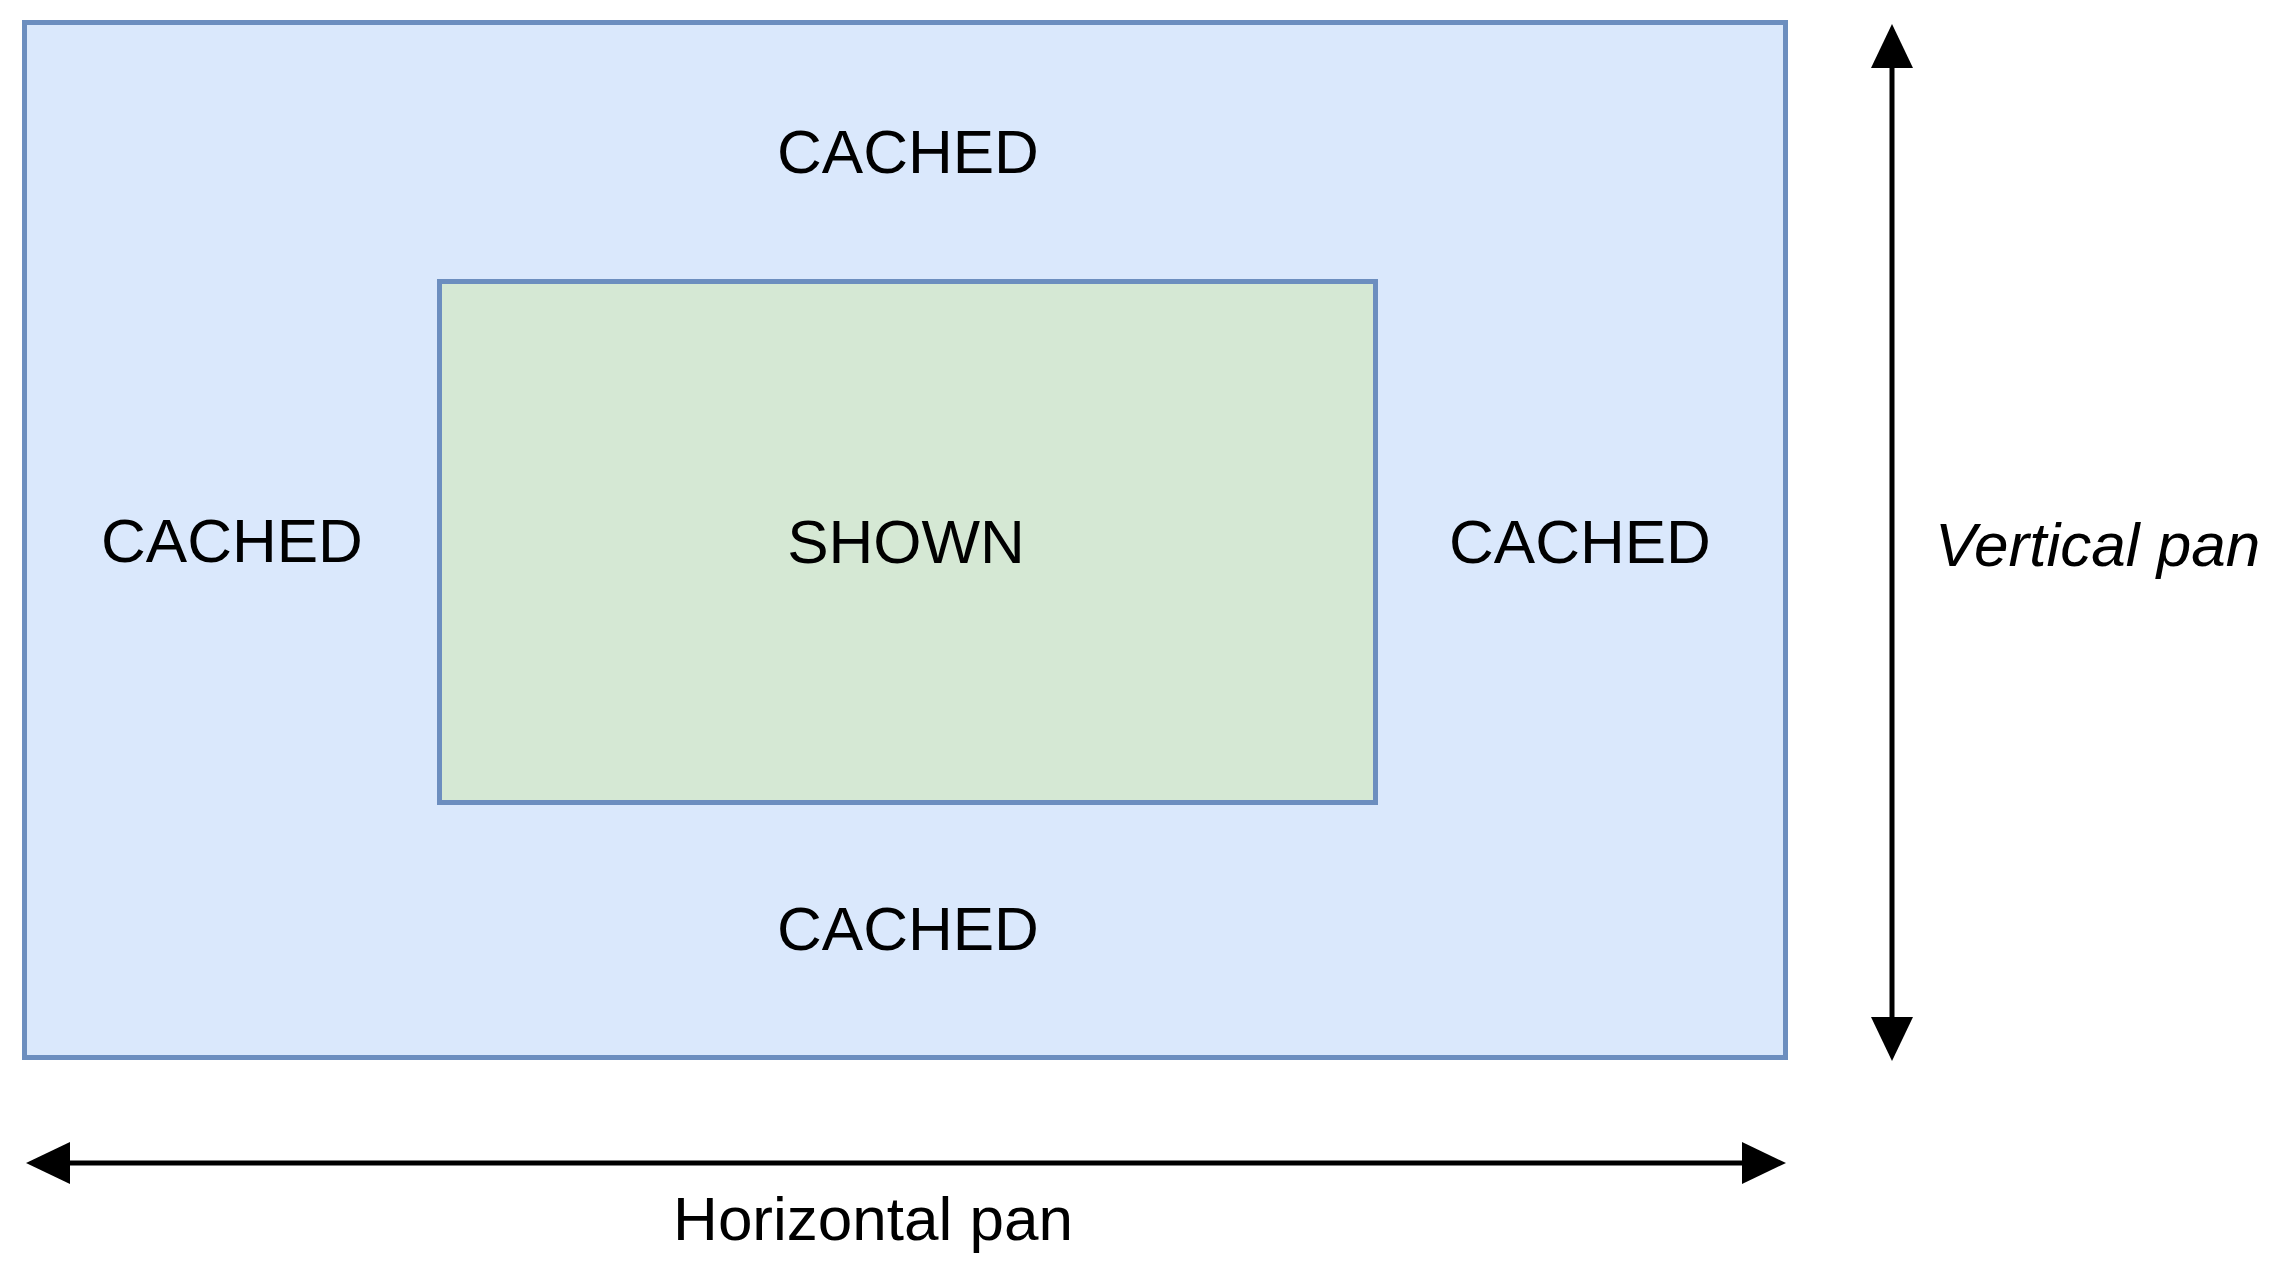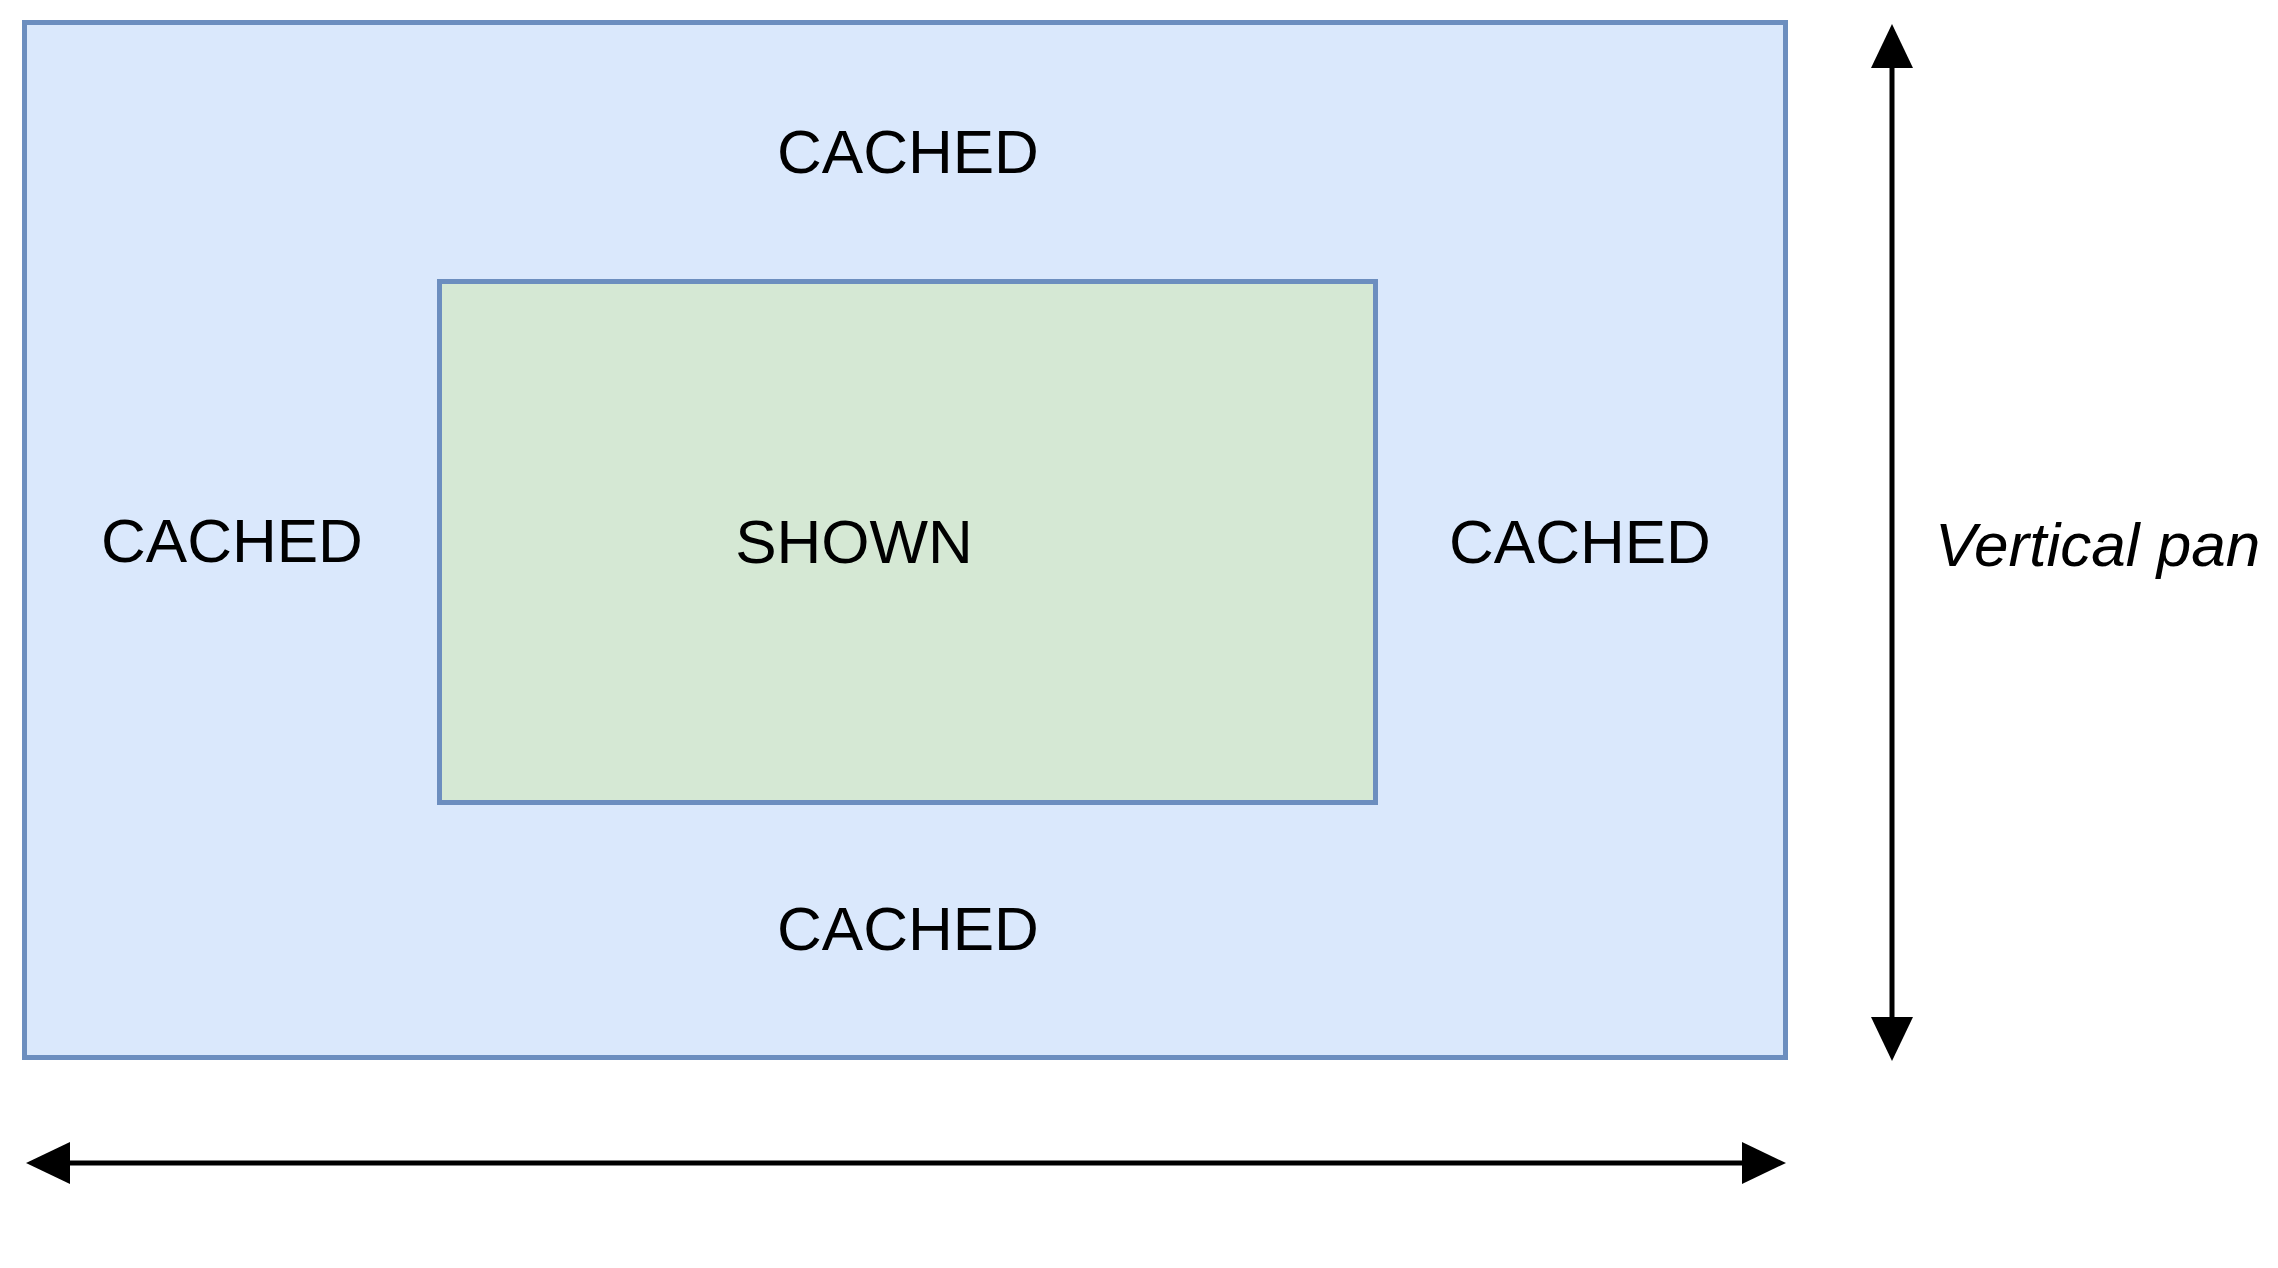--- a/index.html
+++ b/index.html
@@ -64,34 +64,35 @@
 <div class="canvas">
 
   <div class="rect outer-rect"></div>
 
   <div class="rect inner-rect"></div>
 
   <span class="label" style="left:908px;top:152px;">CACHED</span>
 
   <span class="label" style="left:232px;top:541px;">CACHED</span>
 
-  <span class="label" style="left:854px;top:542px;">SHOWN</span>
+  <span class="label" style="left:906px;top:542px;">SHOWN</span>
 
   <span class="label" style="left:1580px;top:542px;">CACHED</span>
 
   <span class="label" style="left:908px;top:929px;">CACHED</span>
 
   <svg class="arrow-svg" style="left:1862px;top:20px;" width="60" height="1045" viewBox="0 0 60 1045">
     <line class="arrow-line" x1="30" y1="40" x2="30" y2="1005"></line>
     <polygon class="arrow-head" points="30,4 9,48 51,48"></polygon>
     <polygon class="arrow-head" points="30,1041 9,997 51,997"></polygon>
   </svg>
 
   <span class="label left-anchored" style="left:1935px;top:545px;font-style:italic;">Vertical pan</span>
 
   <svg class="arrow-svg" style="left:22px;top:1135px;" width="1768" height="56" viewBox="0 0 1768 56">
     <line class="arrow-line" x1="40" y1="28" x2="1728" y2="28"></line>
     <polygon class="arrow-head" points="4,28 48,7 48,49"></polygon>
     <polygon class="arrow-head" points="1764,28 1720,7 1720,49"></polygon>
   </svg>
 
+  <span class="label" style="left:873px;top:1219px;">Horizontal pan</span>
 
 </div>
 
 </body></html>

